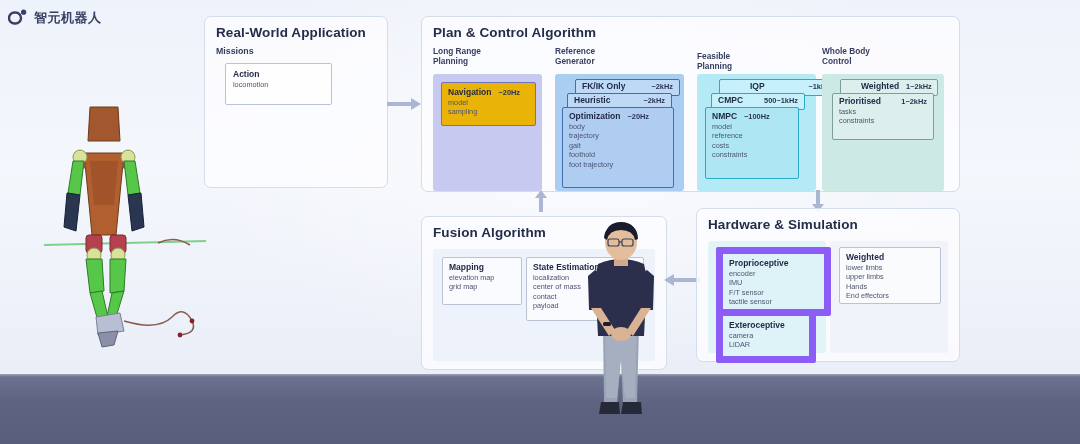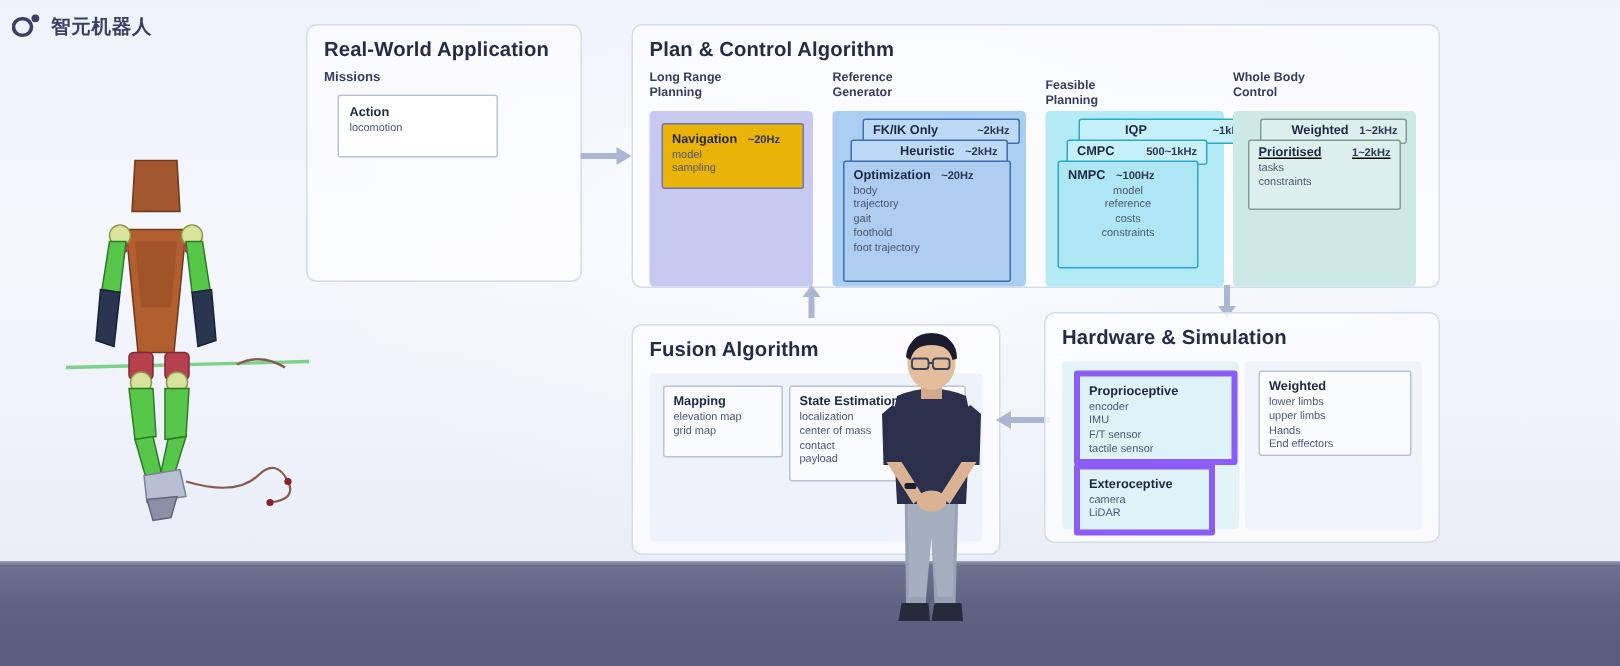--- a/index.html
+++ b/index.html
@@ -41,24 +41,24 @@
   
   .tint-purple{background:#c8c9f0;}
   .tint-blue{background:#a9cef2;}
   .tint-cyan{background:#b4eaf6;}
   .tint-mint{background:#cde9e6;}
 
   .bx-purple{background:#eab308;border:1px solid #6f74b8;}
   .bx-blue{background:#bdd9f6;border:1px solid #3f6fae;}
   .bx-blue2{background:#aecdf0;border:1px solid #3f6fae;}
   .bx-cyan{background:#c6f0fa;border:1px solid #2aa9c9;}
-  .bx-cyan2{background:#aee6f4;border:1px solid #2aa9c9;text-align:center;}
+  .bx-cyan2{background:#aee6f4;border:1px solid #2aa9c9;}
   .bx-mint{background:#dcefec;border:1px solid #7e9e9b;}
   .bx-plain{background:rgba(255,255,255,.66);border:1px solid #b9c3d4;}
-  .bx-lightcyan{background:#ddf3f8;border:4px solid #8b5cf6;}
+  .bx-lightcyan{background:#ddf3f8;border:7px solid #8b5cf6;}
 
   
   .arrow{position:absolute;}
   .ar-line{position:absolute;background:#aab6d2;}
   .ar-head{position:absolute;width:0;height:0;}
 
   
   #robot{position:absolute;left:40px;top:95px;width:170px;height:255px;}
 
   
@@ -171,21 +171,21 @@
       <div class="sub-title">Generator</div>
     </div>
     <div class="col-body tint-blue" style="left:133px;top:57px;width:129px;height:117px;"></div>
     <div class="blk bx-blue" style="left:153px;top:62px;width:103px;height:15px;">
       <div class="blk-head" style="padding:1px 6px;justify-content:space-between;">
         <span class="blk-name">FK/IK Only</span>
         <span class="blk-hz">~2kHz</span>
       </div>
     </div>
     <div class="blk bx-blue" style="left:145px;top:76px;width:103px;height:15px;">
-      <div class="blk-head" style="padding:1px 6px;justify-content:flex-end;">
+      <div class="blk-head" style="padding:1px 6px;justify-content:space-between;">
         <span class="blk-name">Heuristic</span>
         <span class="blk-hz">~2kHz</span>
       </div>
     </div>
     <div class="blk bx-blue2" style="left:140px;top:90px;width:110px;height:79px;">
       <div style="padding:3px 6px 0 6px;">
         <div class="blk-head">
           <span class="blk-name">Optimization</span>
           <span class="blk-hz">~20Hz</span>
         </div>
@@ -237,21 +237,21 @@
     </div>
     <div class="col-body tint-mint" style="left:400px;top:57px;width:122px;height:117px;"></div>
     <div class="blk bx-mint" style="left:418px;top:62px;width:96px;height:15px;">
       <div class="blk-head" style="padding:1px 20px;">
         <span class="blk-name">Weighted</span>
         <span class="blk-hz">1~2kHz</span>
       </div>
     </div>
     <div class="blk bx-mint" style="left:410px;top:76px;width:100px;height:45px;">
       <div style="padding:2px 6px 0 6px;">
-        <div class="blk-head" style="justify-content:space-between;text-decoration:underline;">
+        <div class="blk-head" style="justify-content:space-between;">
           <span class="blk-name">Prioritised</span>
           <span class="blk-hz">1~2kHz</span>
         </div>
         <div class="blk-list">
           <div>tasks</div>
           <div>constraints</div>
         </div>
       </div>
     </div>
   </div>

